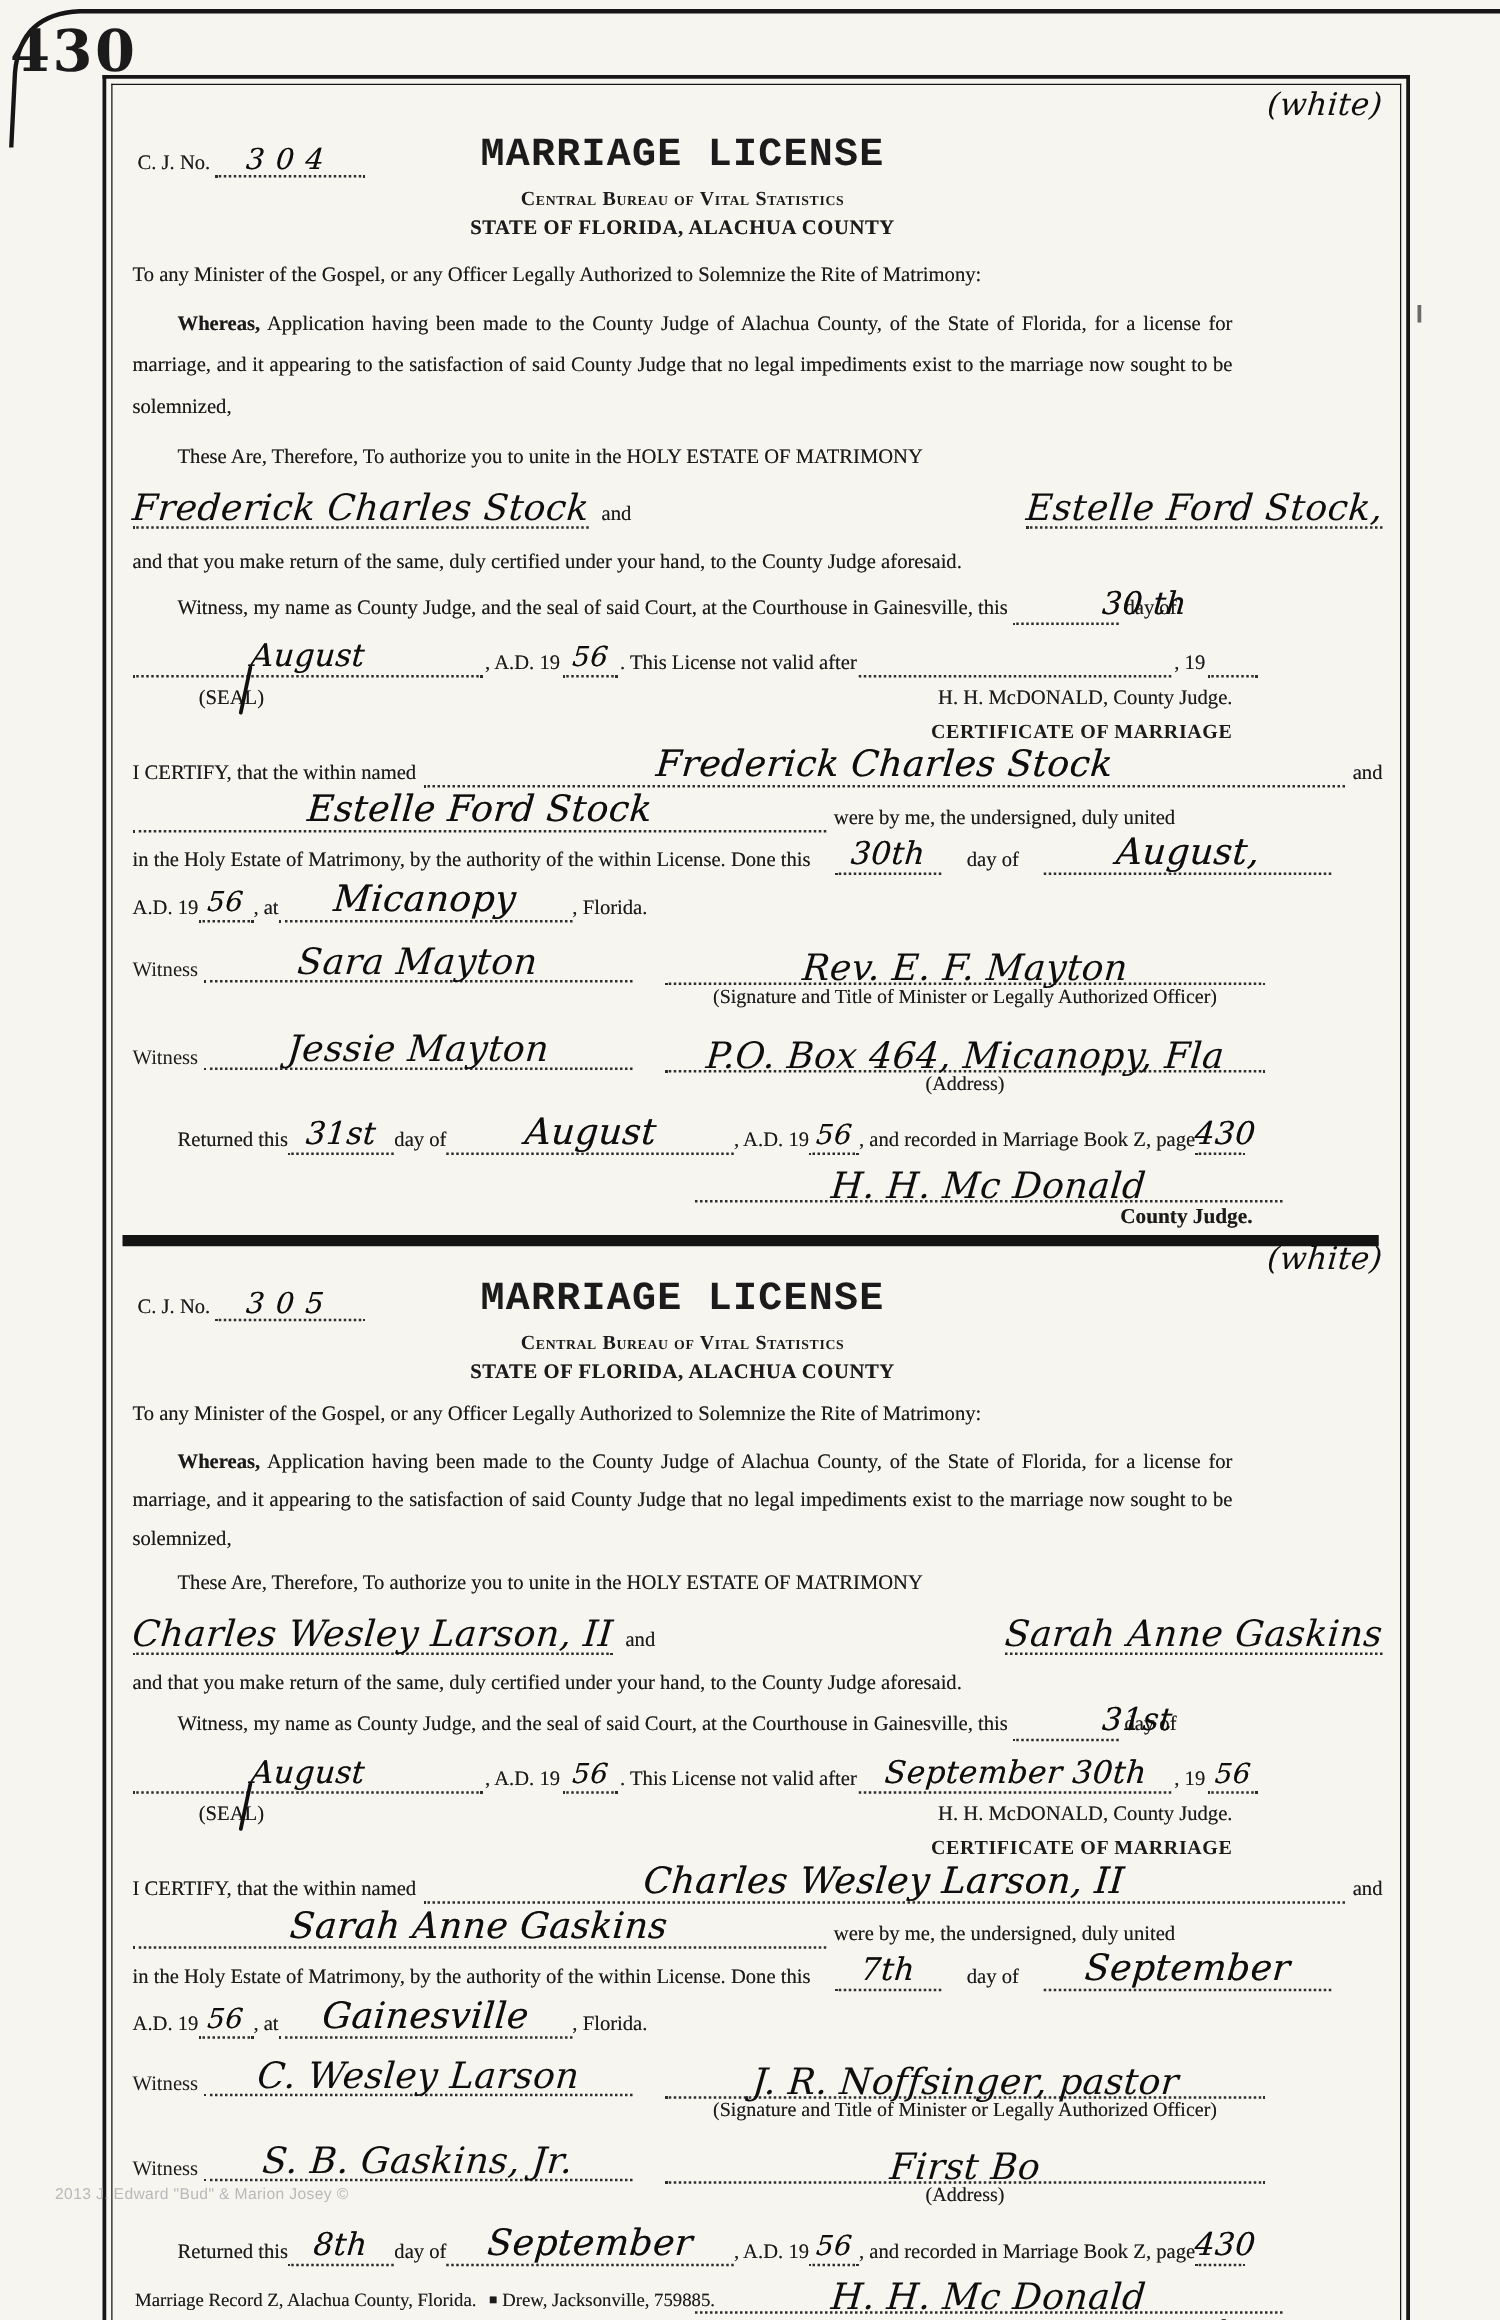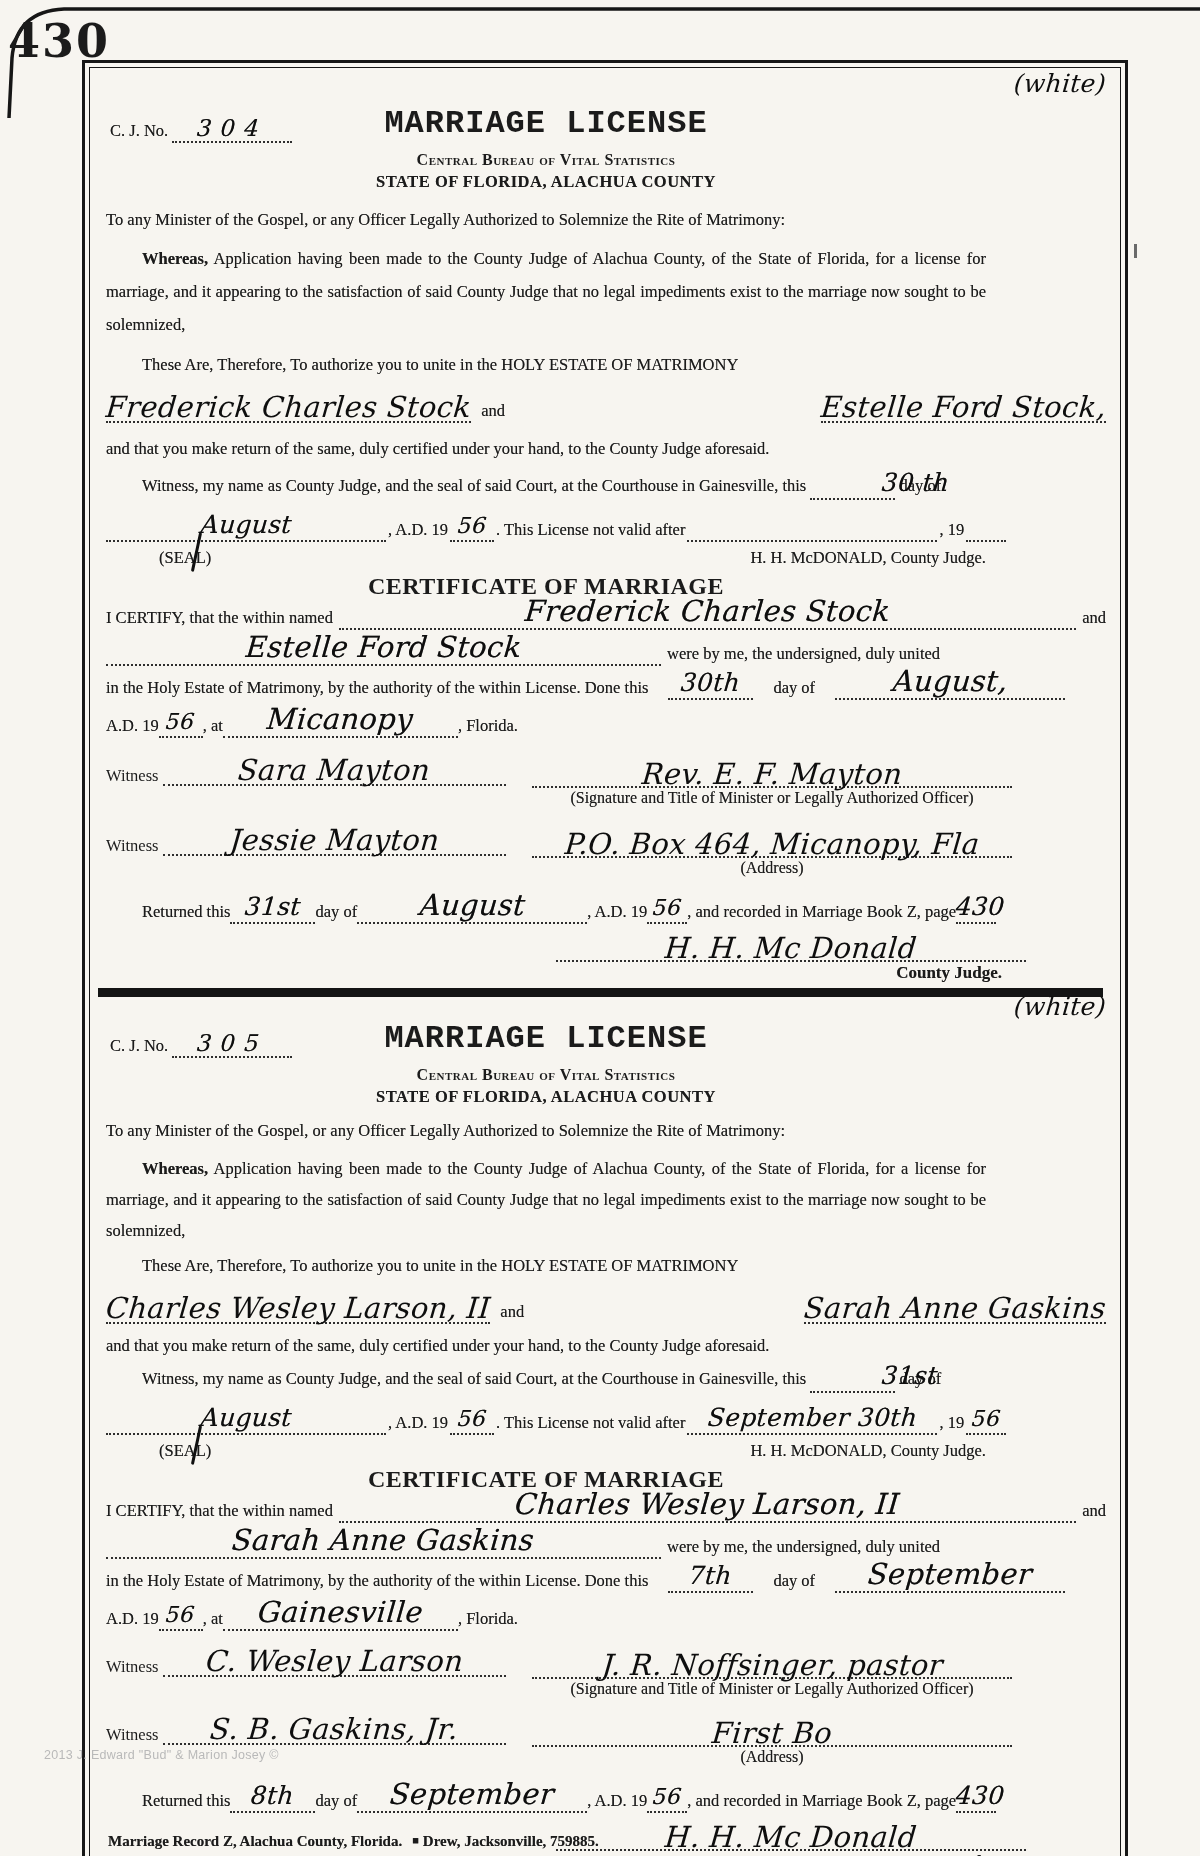--- a/index.html
+++ b/index.html
@@ -60,21 +60,21 @@
   .w250{width:250px;}.w280{width:280px;}
   .names-row{display:flex;align-items:flex-end;gap:10px;height:46px;width:1000px;}
   .groom-dot{width:430px;}
   .bride-dot{width:500px;}
   .month-row{height:40px;margin-top:2px;display:flex;align-items:flex-end;}
   .month-row .print{padding:0 2px;}
   .print{white-space:nowrap;}
   .seal-row{display:flex;justify-content:space-between;width:880px;margin-top:4px;height:24px;}
   .seal-wrap{position:relative;margin-left:53px;}
   .flourish{position:absolute;left:36px;top:-14px;width:2.5px;height:40px;background:#101010;border-radius:2px;transform:rotate(12deg);}
-  .cert-title{text-align:center;font-weight:700;font-size:24px;letter-spacing:.5px;width:880px;margin-top:4px;line-height:24px;}
+  .cert-title{text-align:right;font-weight:700;font-size:16px;letter-spacing:.5px;width:880px;margin-top:4px;line-height:24px;}
   .certify-row{display:flex;align-items:flex-end;height:32px;width:1000px;}
   .certify-dot{flex:1;margin:0 6px;}
   .bride-row{display:flex;align-items:flex-end;height:36px;width:910px;}
   .bride2-dot{width:555px;margin-right:6px;}
   .holy-row{height:34px;display:flex;align-items:flex-end;width:1010px;gap:20px;}
   .ad-row{height:38px;display:flex;align-items:flex-end;}
   .place-dot{width:235px;}
   .wit-row{display:flex;align-items:flex-start;margin-top:8px;}
   .wit-left{width:400px;display:flex;align-items:flex-end;height:40px;}
   .wit-lbl{font-size:16.5px;}
@@ -90,21 +90,21 @@
   .lic2 .note-row{height:22px;}
   .lic2 .whereas{line-height:31px;}
   .lic2 .mt14{margin-top:10px;}
   .lic2 .mt12{margin-top:8px;}
   .lic2 .wit-left,.lic2 .sig-dot{height:38px;}
   .watermark{
     position:absolute;left:44px;top:1748px;color:#b9b9b9;
     font-family:"Liberation Sans",sans-serif;font-size:12.5px;letter-spacing:.3px;z-index:5;
   }
   .footer-line{
-    position:absolute;left:108px;top:1833px;font-size:15px;font-weight:700;z-index:4;
+    position:absolute;left:108px;top:1833px;font-size:15px;font-weight:400;z-index:4;
     text-shadow:0 0 .4px rgba(10,10,10,.5);
   }
   .footer-mark{font-size:11px;vertical-align:2px;padding:0 4px 0 10px;}
   .artifact{position:absolute;left:1134px;top:244px;width:3px;height:14px;background:#6a6a6a;}
 </style>
 </head>
 <body>
 
 <svg class="scan-edge" width="1200" height="130" viewBox="0 0 1200 130">
   <path d="M1200 9 L64 9 Q16 11 12 58 L9 118" stroke="#161616" stroke-width="3.5" fill="none"></path>

